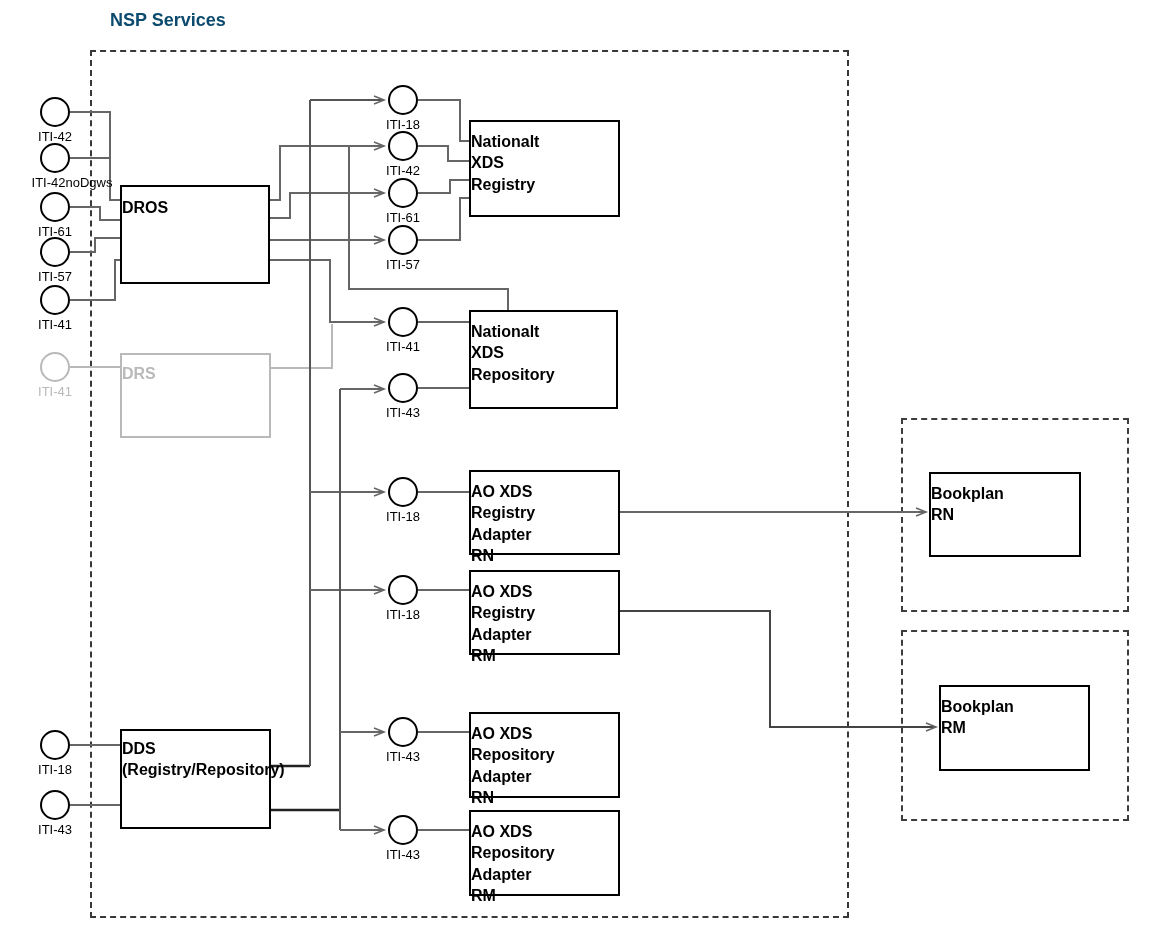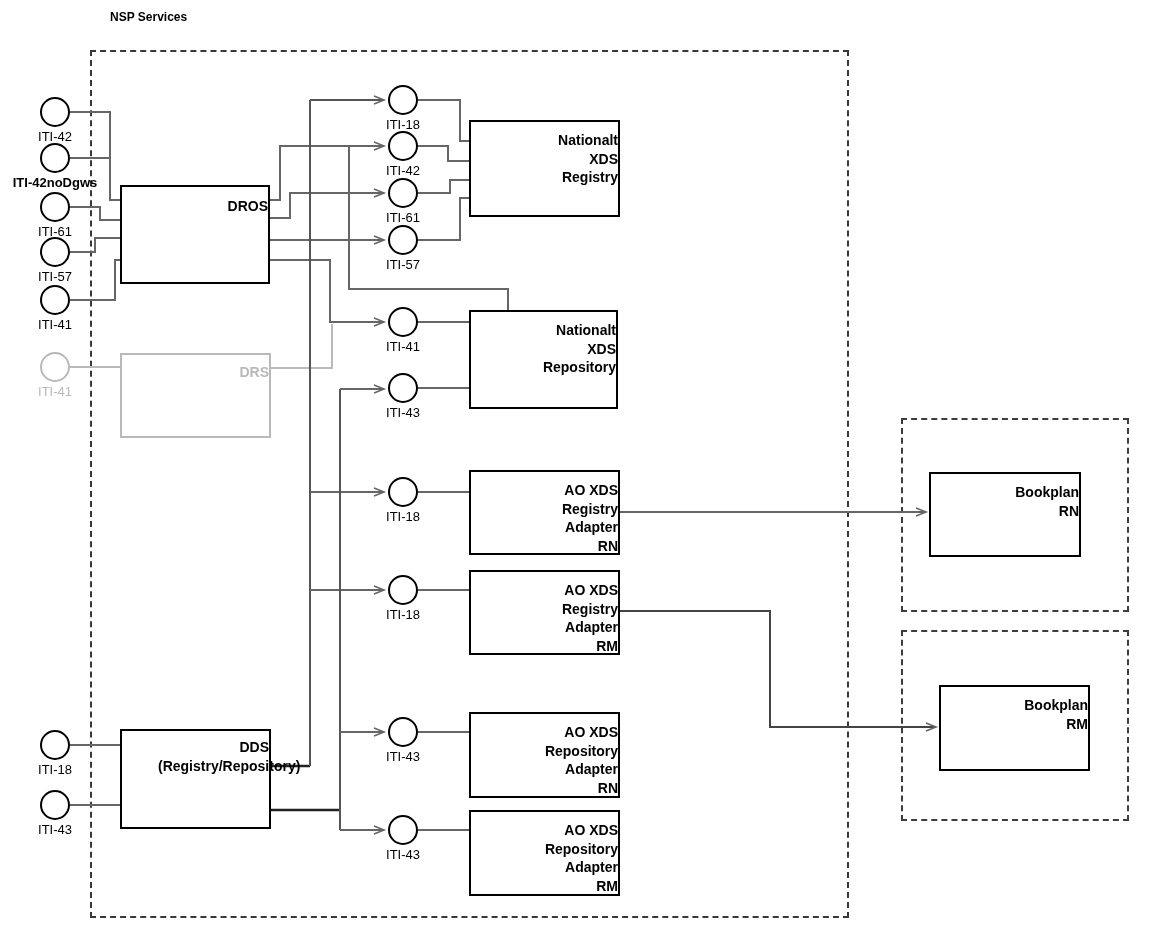--- a/index.html
+++ b/index.html
@@ -2,31 +2,30 @@
 <html><head>
 <meta charset="utf-8">
 <style>
   html,body { margin:0; padding:0; background:#ffffff; }
   .canvas {
     position:relative; width:1150px; height:939px; background:#ffffff;
     font-family:"Liberation Sans", sans-serif; overflow:hidden;
   }
   .title {
     position:absolute; left:110px; top:10px;
-    font-size:12px; font-weight:bold; color:#000000;
+    font-size:18px; font-weight:bold; color:#0c4a6e;
   }
   svg.wires { position:absolute; left:0; top:0; z-index:1; }
   .frame { position:absolute; border:2px dashed #383838; box-sizing:border-box; background:transparent; z-index:0; }
   .frame.light { border-color:#3d3d3d; }
   .box {
     position:absolute; background:#ffffff; border:2px solid #000;
-    box-sizing:border-box; z-index:2; text-align:right;
-    font-size:14px; font-weight:bold; line-height:1.33; color:#000;
+    box-sizing:border-box; z-index:2; text-align:left;
+    font-size:16px; font-weight:bold; line-height:1.33; color:#000;
     white-space:pre-line;
-    padding-left:36px;
   }
   .box.ghost { border-color:#b9b9b9; color:#b9b9b9; }
   .port {
     position:absolute; width:30px; height:30px; border:2.5px solid #000;
     border-radius:50%; background:#ffffff; box-sizing:border-box; z-index:3;
   }
   .port.ghost { border-color:#b9b9b9; }
   .plabel {
     position:absolute; width:100px; text-align:center;
     font-size:13px; color:#000; z-index:3;
@@ -128,21 +127,21 @@
 
   <div class="box" style="left:929px; top:472px; width:152px; height:85px; padding-top:9px;">Bookplan
 RN</div>
   <div class="box" style="left:939px; top:685px; width:151px; height:86px; padding-top:9px;">Bookplan
 RM</div>
 
   <div class="port" style="left:40px; top:97px;"></div>
   <div class="plabel" style="left:5px; top:129px;">ITI-42</div>
 
   <div class="port" style="left:40px; top:143px;"></div>
-  <div class="plabel" style="left:5px; top:175px;font-weight:bold;">ITI-42noDgws</div>
+  <div class="plabel" style="left:22px; top:175px;">ITI-42noDgws</div>
 
   <div class="port" style="left:40px; top:192px;"></div>
   <div class="plabel" style="left:5px; top:224px;">ITI-61</div>
 
   <div class="port" style="left:40px; top:237px;"></div>
   <div class="plabel" style="left:5px; top:269px;">ITI-57</div>
 
   <div class="port" style="left:40px; top:285px;"></div>
   <div class="plabel" style="left:5px; top:317px;">ITI-41</div>
 

